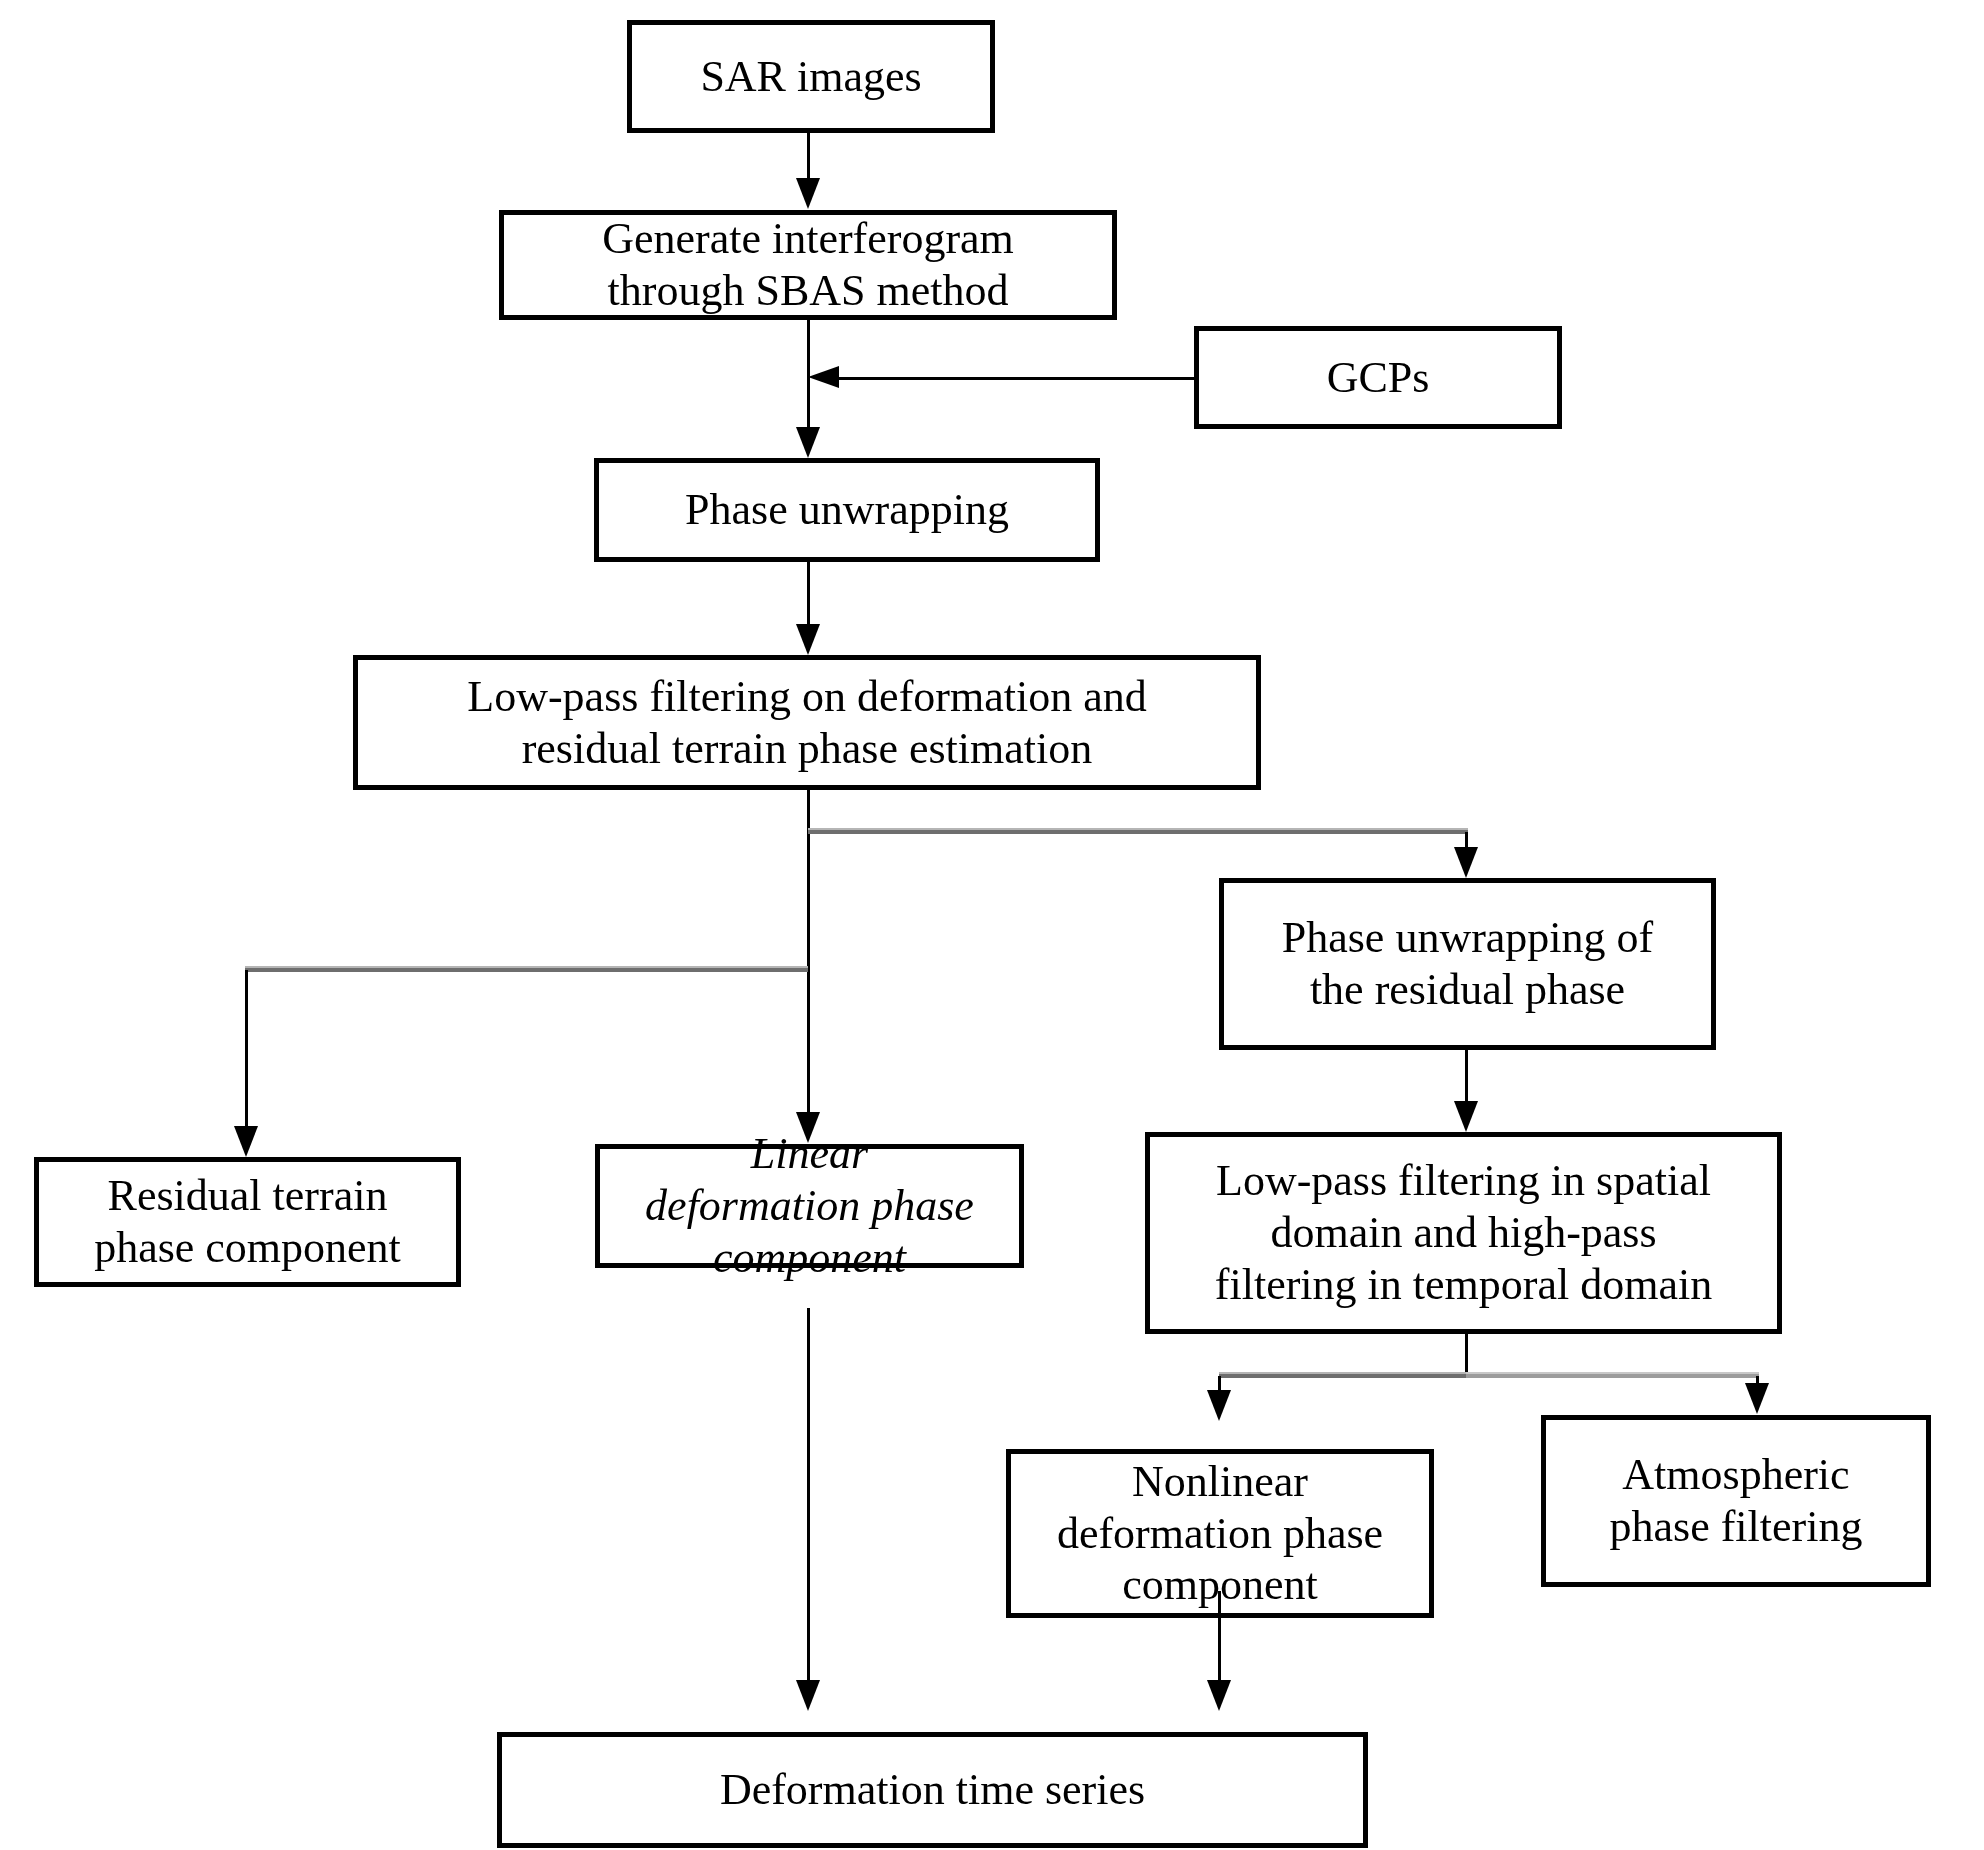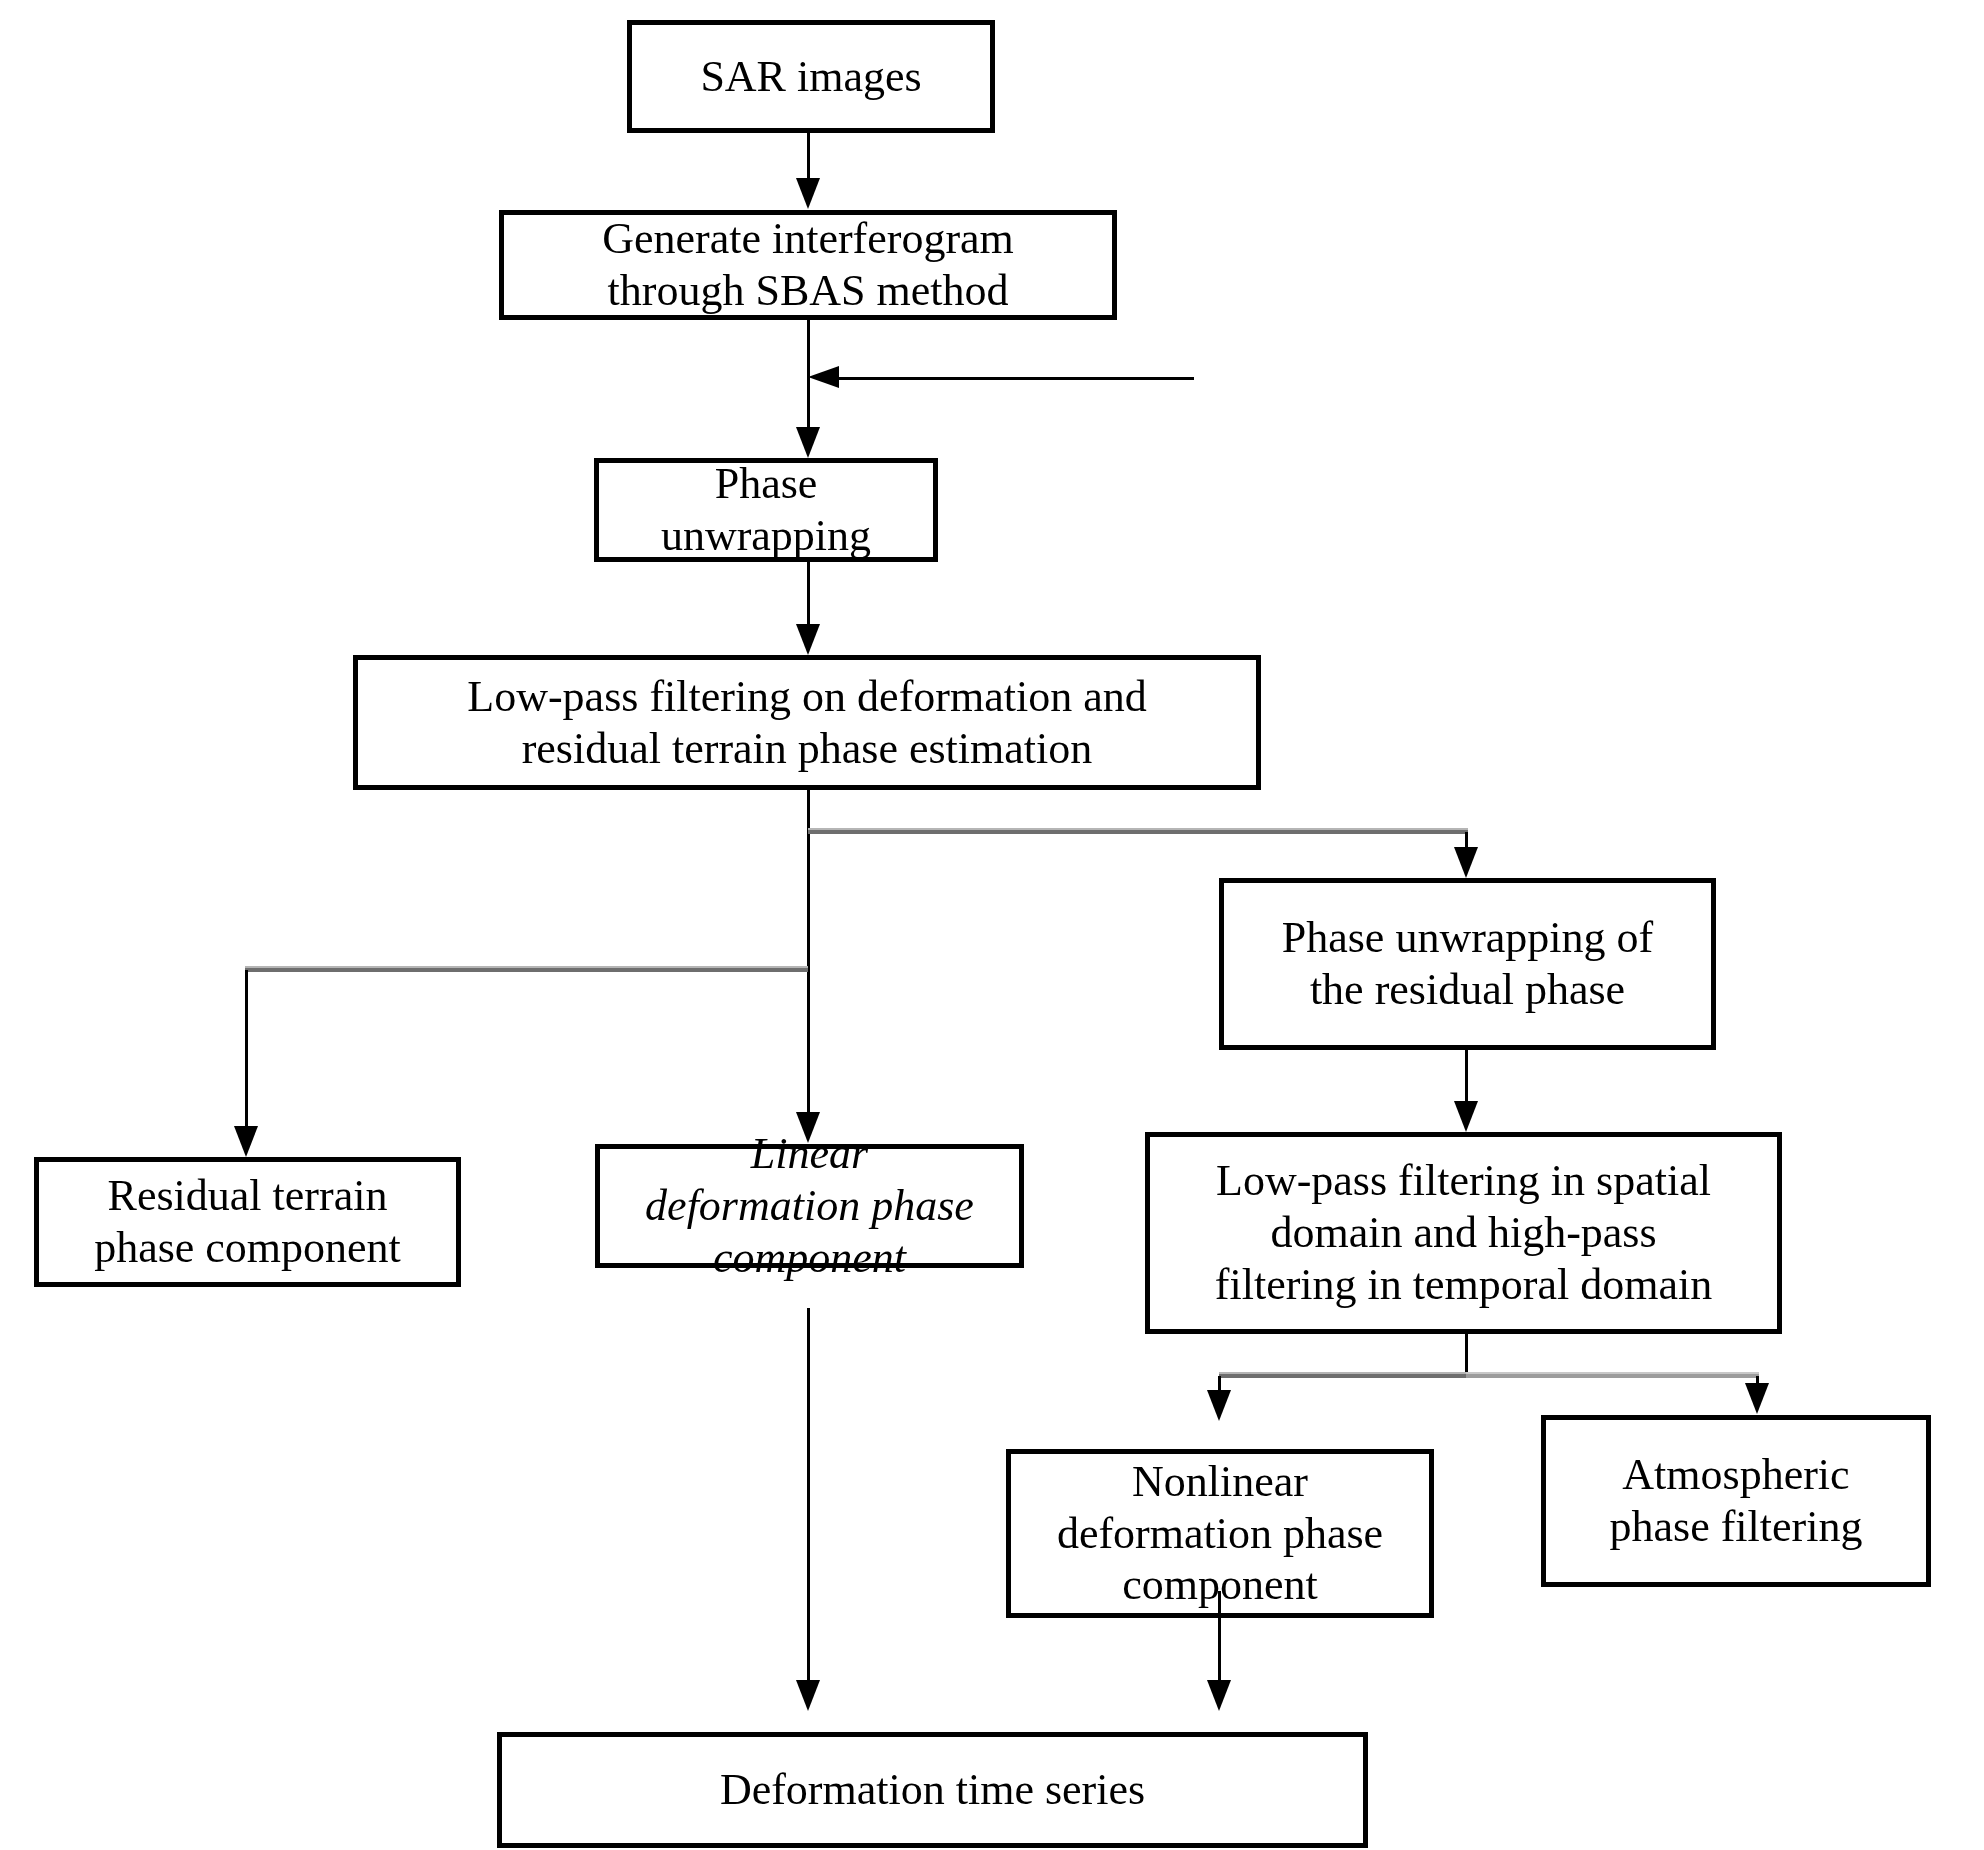--- a/index.html
+++ b/index.html
@@ -42,21 +42,21 @@
     position: absolute; width: 0; height: 0;
     border-top: 11.6px solid transparent;
     border-bottom: 11.6px solid transparent;
     border-right: 31px solid #000000;
   }
 
   
   #n-sar              { left: 627px;  top: 20.4px;   width: 368px;  height: 113px; }
   #n-generate         { left: 499px;  top: 210px;  width: 618px;  height: 110px; }
   #n-gcps             { left: 1194px; top: 326px;  width: 368px;  height: 103px; }
-  #n-phase-unwrap     { left: 594px;  top: 458px;  width: 344px;  height: 104px; }
+  #n-phase-unwrap     { left: 594px;  top: 458px;  width: 506px;  height: 104px; }
   #n-lowpass-def      { left: 353px;  top: 655px;  width: 908px; height: 135px; }
   #n-unwrap-residual  { left: 1219px; top: 878px; width: 497px;  height: 172px; }
   #n-residual-terrain { left: 34px;   top: 1157px; width: 427px;  height: 130px; }
   #n-linear           { left: 595px;  top: 1144px; width: 429px;  height: 124px; font-style: italic; }
   #n-lowpass-spatial  { left: 1145px; top: 1132px; width: 637px;  height: 202px; }
   #n-nonlinear        { left: 1006px; top: 1422px; width: 428px;  height: 169px; margin-top: 27px; }
   #n-atmospheric      { left: 1541px; top: 1415px; width: 390px;  height: 172px; }
   #n-deform-ts        { left: 497px;  top: 1712px; width: 871px; height: 116px; margin-top: 20px; }
 
   
@@ -94,20 +94,23 @@
 <body>
 
 <div id="canvas">
 
   <div class="node" id="n-sar">
     <span class="label">SAR images</span>
   </div>
   <div class="node" id="n-generate">
     <span class="label">Generate interferogram
 through SBAS method</span>
+  </div>
+  <div class="node" id="n-gcps">
+    <span class="label">GCPs</span>
   </div>
   <div class="node" id="n-phase-unwrap">
     <span class="label">Phase unwrapping</span>
   </div>
   <div class="node" id="n-lowpass-def">
     <span class="label">Low-pass filtering on deformation and
 residual terrain phase estimation</span>
   </div>
   <div class="node" id="n-unwrap-residual">
     <span class="label">Phase unwrapping of

